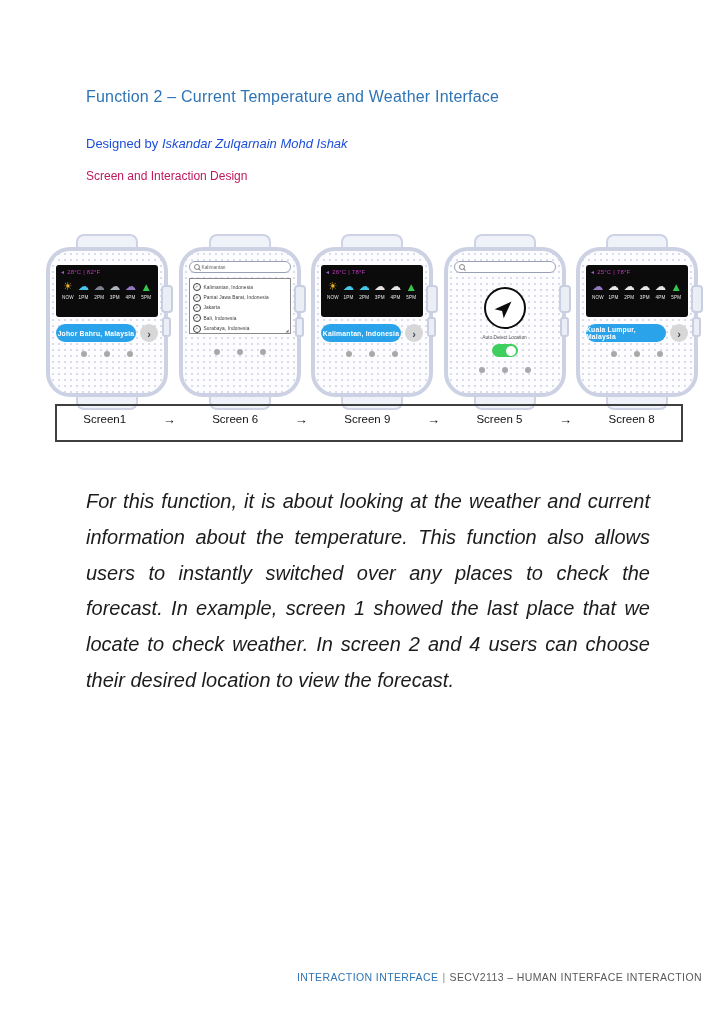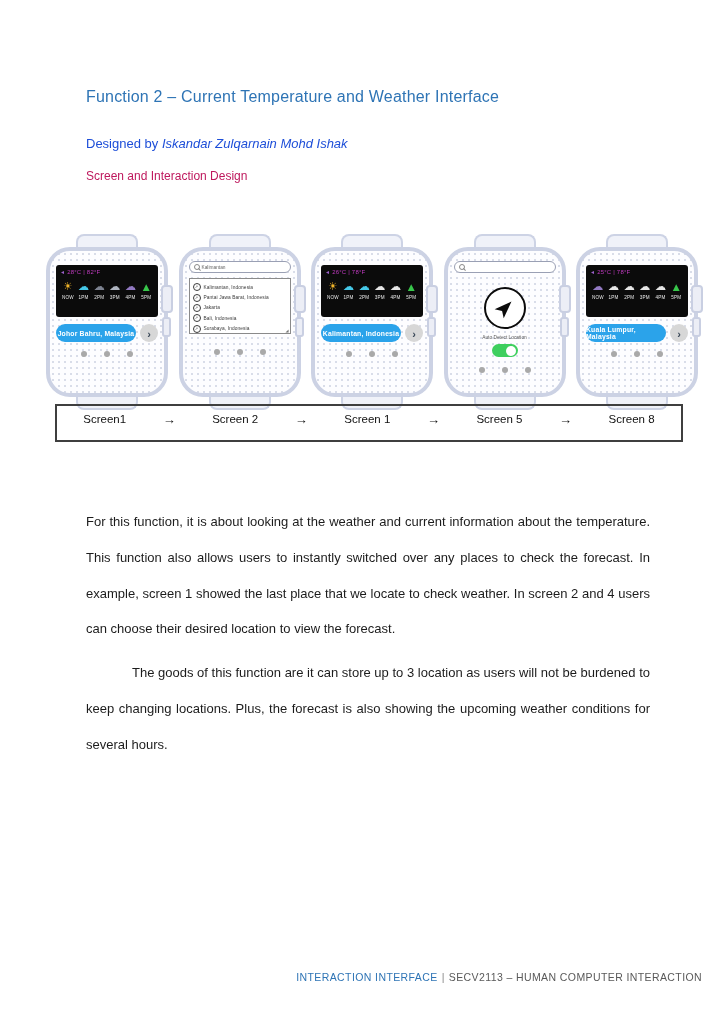--- a/index.html
+++ b/index.html
@@ -5,22 +5,22 @@
   html,body{margin:0;padding:0;background:#ffffff;}
   body{width:724px;height:1024px;position:relative;overflow:hidden;
        font-family:"Liberation Sans",sans-serif;color:#1b1b1b;}
 
   
   .doc-title{position:absolute;left:86px;top:88px;font-size:16px;color:#2E74B5;letter-spacing:.2px;}
   .doc-byline{position:absolute;left:86px;top:120px;font-size:13px;color:#1d4ed8;margin-top:16px;}
   .doc-byline .designer{font-style:italic;}
   .section-heading{position:absolute;left:86px;top:169px;font-size:12px;color:#be185d;}
 
-  .body-text{position:absolute;left:86px;top:504px;width:564px;font-size:13px;line-height:35.8px;
-             text-align:justify;color:#1c1c1c;}
+  .body-text{position:absolute;left:86px;top:484px;width:564px;font-size:20px;line-height:35.8px;
+             text-align:justify;color:#1c1c1c;font-style:italic;}
   .body-text p{margin:0;}
   .body-text p + p{margin-top:8px;text-indent:46px;}
 
   .page-footer{position:absolute;right:22px;top:971px;font-size:10.5px;letter-spacing:.4px;white-space:nowrap;}
   .page-footer .brand{color:#2E74B5;}
   .page-footer .divider{color:#8a8a8a;padding:0 4px;}
   .page-footer .course{color:#595959;}
 
   
   .flow-box{position:absolute;left:55px;top:404px;width:628px;height:38px;border:2px solid #3f3f3f;
@@ -318,29 +318,28 @@
           <span class="dot"></span>
       </div>
     </div>
     <div class="lug lug-bottom"></div>
   </div>
 </div>
 
 <div class="flow-box">
   <span>Screen1</span>
   <span class="arrow">→</span>
-  <span>Screen 2</span>
+  <span>Screen 6</span>
   <span class="arrow">→</span>
-  <span>Screen 1</span>
+  <span>Screen 9</span>
   <span class="arrow">→</span>
   <span>Screen 5</span>
   <span class="arrow">→</span>
   <span>Screen 8</span>
 </div>
 
 <div class="body-text">
   <p>For this function, it is about looking at the weather and current information about the temperature. This function also allows users to instantly switched over any places to check the forecast. In example, screen 1 showed the last place that we locate to check weather. In screen 2 and 4 users can choose their desired location to view the forecast.</p>
-  <p>The goods of this function are it can store up to 3 location as users will not be burdened to keep changing locations. Plus, the forecast is also showing the upcoming weather conditions for several hours.</p>
 </div>
 
 <div class="page-footer">
-  <span class="brand">INTERACTION INTERFACE</span><span class="divider">|</span><span class="course">SECV2113 – HUMAN COMPUTER INTERACTION</span>
+  <span class="brand">INTERACTION INTERFACE</span><span class="divider">|</span><span class="course">SECV2113 – HUMAN INTERFACE INTERACTION</span>
 </div>
 
 </body></html>

